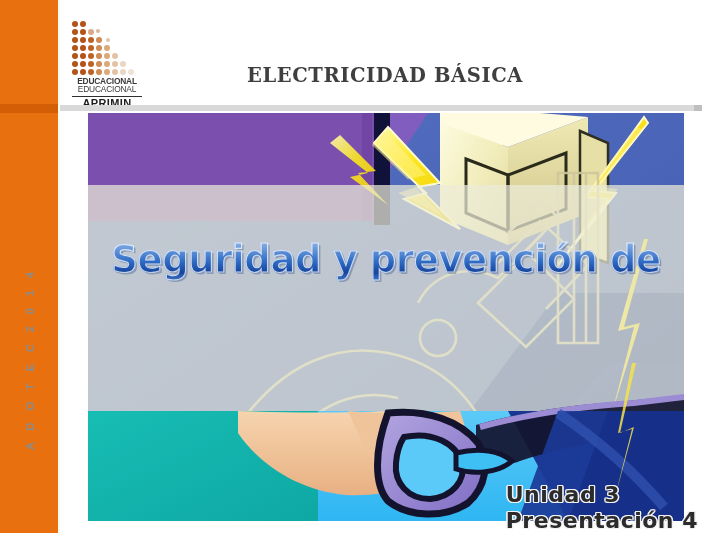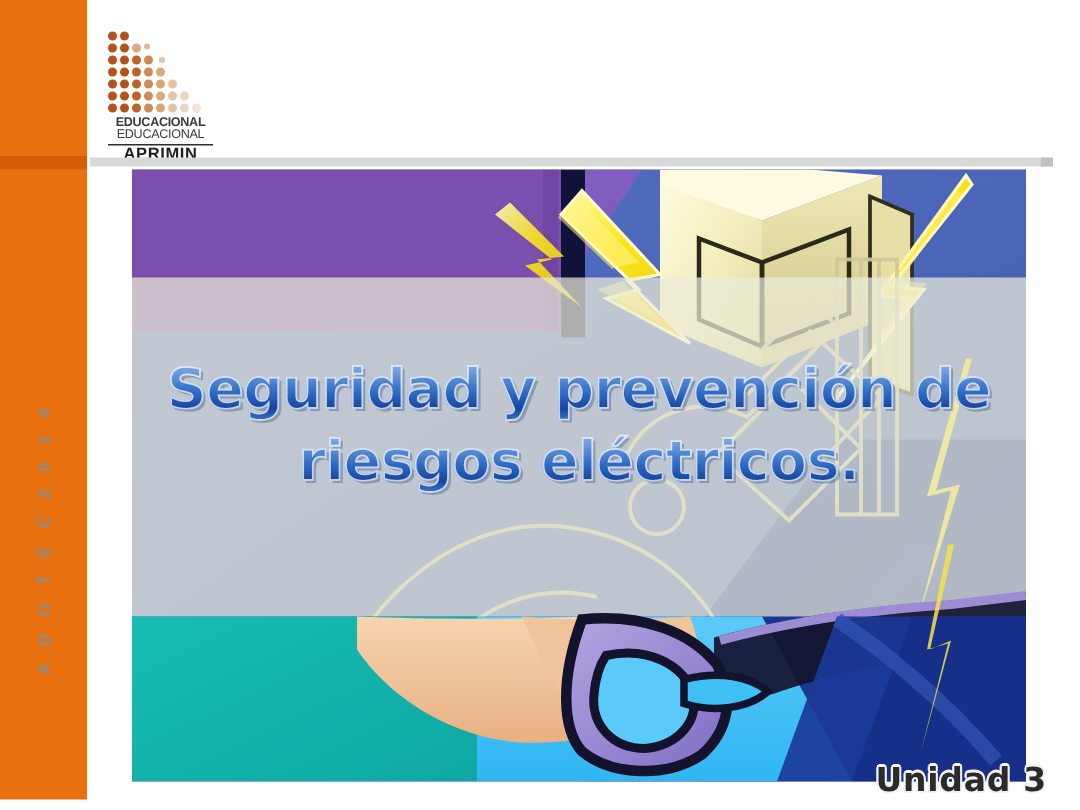--- a/index.html
+++ b/index.html
@@ -196,20 +196,21 @@
       <i style="left:24px;top:8px;background:#d9b79a;width:4px;height:4px"></i>
       <i style="left:34px;top:17px;background:#e0c4ab;width:4px;height:4px"></i>
     </div>
     <div id="logo-text">
       <span class="logo-l1">EDUCACIONAL</span>
       <span class="logo-l2">EDUCACIONAL</span>
       <span class="logo-l3">APRIMIN</span>
     </div>
   </div>
 
+  <div id="header-title">ELECTRICIDAD BÁSICA</div>
 
   <div id="divider"></div>
   <div id="divider-cap"></div>
 
   <div id="picture">
     <svg viewBox="0 0 596 408" xmlns="http://www.w3.org/2000/svg">
       <defs>
         <linearGradient id="bgblue" x1="0" y1="0" x2="1" y2="1">
           <stop offset="0%" stop-color="#5670c0"></stop>
           <stop offset="55%" stop-color="#4a64b8"></stop>
@@ -330,23 +331,20 @@
 
       <polygon points="548,250 532,320 546,314 526,388 544,316 530,320 544,250" fill="#f5e24a" opacity="0.85"></polygon>
     </svg>
   </div>
 
   <div id="wordart">
     <span class="line">
       <span class="wa-shadow">Seguridad y prevención de</span>
       <span class="wa-fill">Seguridad y prevención de</span>
     </span>
-    <span class="line">
-      <span class="wa-shadow">riesgos eléctricos.</span>
-      <span class="wa-fill">riesgos eléctricos.</span>
-    </span>
   </div>
 
   <div id="corner-labels">
     <div>Unidad 3</div>
+    <div>Presentación 4</div>
   </div>
 
 </div>
 
 </body></html>

